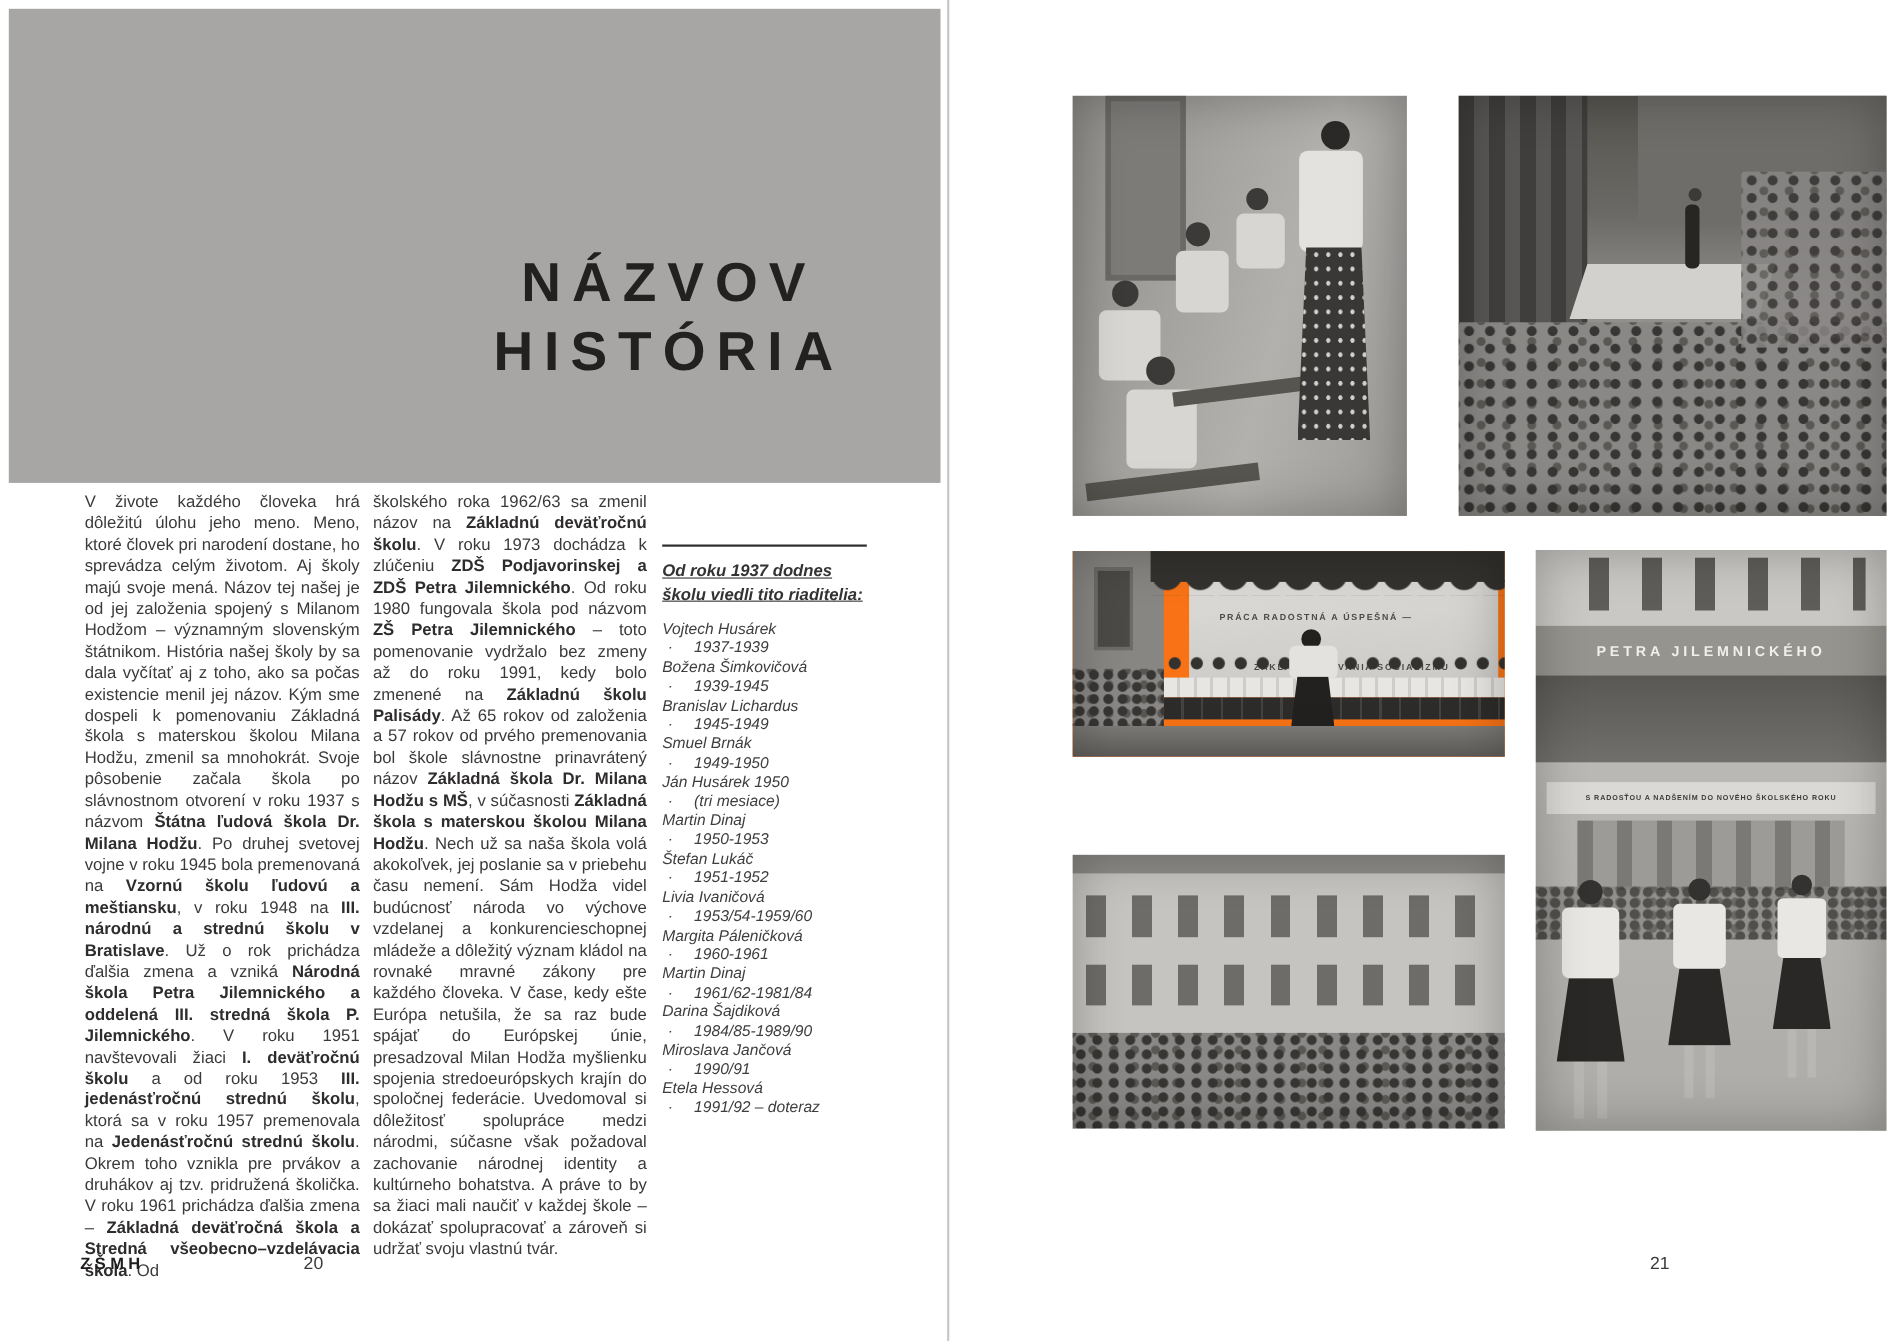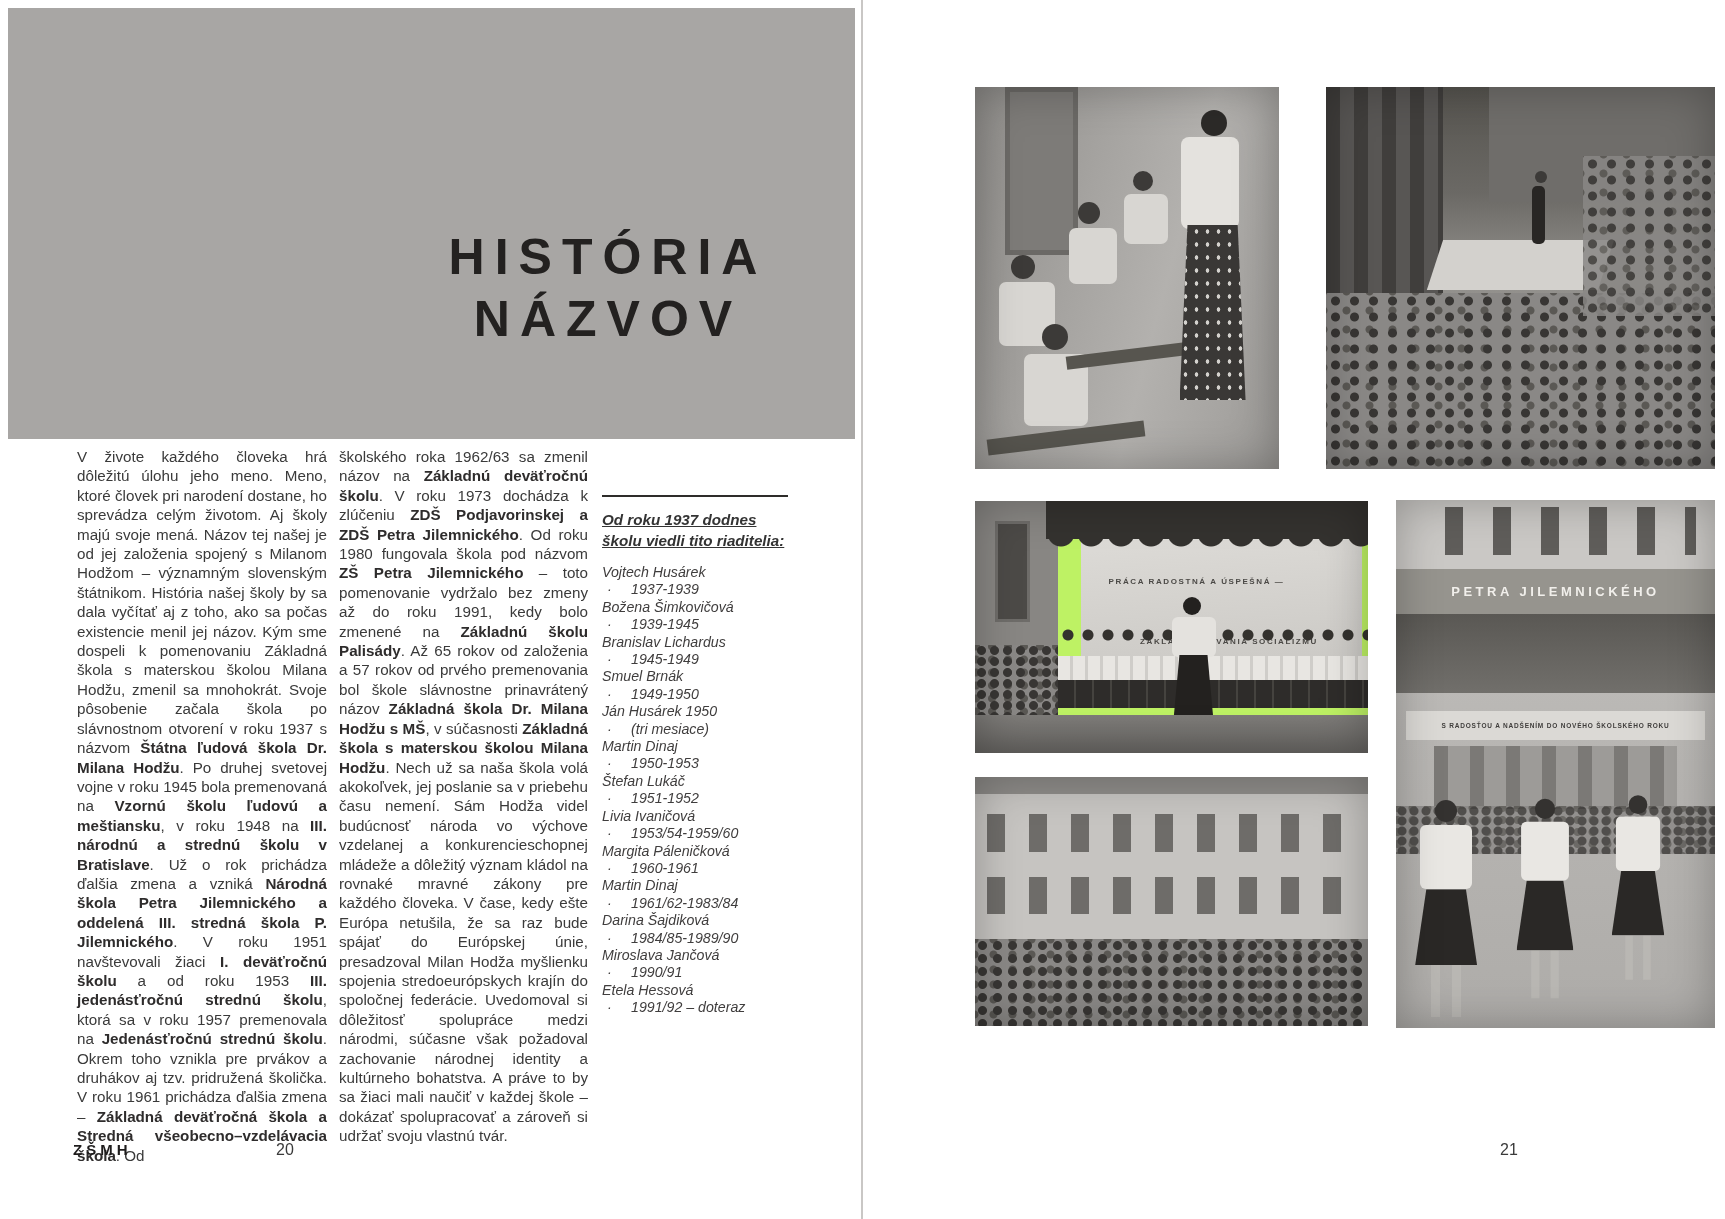--- a/index.html
+++ b/index.html
@@ -50,21 +50,21 @@
   .p2-stage{left:28%;top:40%;width:44%;height:13%;background:#d3d1cd;transform:skewX(-18deg);}
   .p2-speaker-body{left:53%;top:26%;width:13px;height:58px;background:#282624;border-radius:5px;}
   .p2-speaker-head{left:53.6%;top:22%;width:12px;height:12px;}
   .crowd{background-color:#8a8886;
          background-image:radial-gradient(circle,#383634 4px,transparent 5px),
                           radial-gradient(circle,#5a5854 3.5px,transparent 4.5px);
          background-size:19px 16px,23px 19px;background-position:0 0,9px 8px;}
   .p2-crowd{left:0;bottom:0;width:100%;height:46%;}
   .p2-crowd-side{right:0;top:18%;width:34%;height:42%;opacity:.85;}
   
-  .p3{left:935px;top:485px;width:393px;height:252px;background:#bef264;}
+  .p3{left:935px;top:485px;width:393px;height:187px;background:#f97316;}
   .p3-bldg{left:0;top:0;width:21%;height:72%;background:#888683;}
   .p3-door{left:5%;top:8%;width:9%;height:40%;background:#4c4a47;border:3px solid #6e6c69;box-sizing:border-box;}
   .p3-banner{left:27%;right:1.5%;top:10%;height:52%;background:linear-gradient(175deg,#dedcd8 0%,#ccCAc6 100%);}
   .p3-drape{left:18%;right:0;top:0;height:15%;background:#34322f;}
   .p3-drape::after{content:"";position:absolute;bottom:-12px;left:0;right:0;height:14px;
      background:radial-gradient(circle 15px at 15px -4px,#34322f 13px,transparent 14px);background-size:30px 14px;}
   .p3-text{position:absolute;font-size:8px;font-weight:700;letter-spacing:1.6px;color:#4b4946;white-space:nowrap;}
   .p3-t1{left:34%;top:30%;}
   .p3-t2{left:42%;top:54%;}
   .p3-choir{left:21%;right:0;top:50%;height:32%;}
@@ -104,22 +104,22 @@
 </head>
 <body>
 
 <div class="canvas">
 
   <div class="divider"></div>
 
   <section>
     <div class="title-block">
       <h1 class="title">
+        <span class="tl">NÁZVOV</span>
         <span class="tl">HISTÓRIA</span>
-        <span class="tl">NÁZVOV</span>
       </h1>
     </div>
 
     <div class="col col1"><span>V živote každého človeka hrá dôležitú úlohu jeho meno. Meno, ktoré človek pri narodení dostane, ho sprevádza celým životom. Aj školy majú svoje mená. Názov tej našej je od jej založenia spojený s Milanom Hodžom – významným slovenským štátnikom. História našej školy by sa dala vyčítať aj z toho, ako sa počas existencie menil jej názov. Kým sme dospeli k pomenovaniu Základná škola s materskou školou Milana Hodžu, zmenil sa mnohokrát. Svoje pôsobenie začala škola po slávnostnom otvorení v roku 1937 s názvom </span><span class="b">Štátna ľudová škola Dr. Milana Hodžu</span><span>. Po druhej svetovej vojne v roku 1945 bola premenovaná na </span><span class="b">Vzornú školu ľudovú a meštiansku</span><span>, v roku 1948 na </span><span class="b">III. národnú a strednú školu v Bratislave</span><span>. Už o rok prichádza ďalšia zmena a vzniká </span><span class="b">Národná škola Petra Jilemnického a oddelená III. stredná škola P. Jilemnického</span><span>. V roku 1951 navštevovali žiaci </span><span class="b">I. deväťročnú školu</span><span> a od roku 1953 </span><span class="b">III. jedenásťročnú strednú školu</span><span>, ktorá sa v roku 1957 premenovala na </span><span class="b">Jedenásťročnú strednú školu</span><span>. Okrem toho vznikla pre prvákov a druhákov aj tzv. pridružená školička. V roku 1961 prichádza ďalšia zmena – </span><span class="b">Základná deväťročná škola a Stredná všeobecno–vzdelávacia škola</span><span>. Od</span></div>
     <div class="col col2"><span>školského roka 1962/63 sa zmenil názov na </span><span class="b">Základnú deväťročnú školu</span><span>. V roku 1973 dochádza k zlúčeniu </span><span class="b">ZDŠ Podjavorinskej a ZDŠ Petra Jilemnického</span><span>. Od roku 1980 fungovala škola pod názvom </span><span class="b">ZŠ Petra Jilemnického</span><span> – toto pomenovanie vydržalo bez zmeny až do roku 1991, kedy bolo zmenené na </span><span class="b">Základnú školu Palisády</span><span>. Až 65 rokov od založenia a 57 rokov od prvého premenovania bol škole slávnostne prinavrátený názov </span><span class="b">Základná škola Dr. Milana Hodžu s MŠ</span><span>, v súčasnosti </span><span class="b">Základná škola s materskou školou Milana Hodžu</span><span>. Nech už sa naša škola volá akokoľvek, jej poslanie sa v priebehu času nemení. Sám Hodža videl budúcnosť národa vo výchove vzdelanej a konkurencieschopnej mládeže a dôležitý význam kládol na rovnaké mravné zákony pre každého človeka. V čase, kedy ešte Európa netušila, že sa raz bude spájať do Európskej únie, presadzoval Milan Hodža myšlienku spojenia stredoeurópskych krajín do spoločnej federácie. Uvedomoval si dôležitosť spolupráce medzi národmi, súčasne však požadoval zachovanie národnej identity a kultúrneho bohatstva. A práve to by sa žiaci mali naučiť v každej škole – dokázať spolupracovať a zároveň si udržať svoju vlastnú tvár.</span></div>
 
     <aside class="col3">
       <div class="rule"></div>
       <div class="sb-head">Od roku 1937 dodnes školu viedli tito riaditelia:</div>
       <div class="dir-list">
@@ -183,21 +183,21 @@
             <div class="dir-name">Margita Páleničková</div>
             <div class="dir-term">
               <span class="dir-bullet">·</span>
               <span class="dir-years">1960-1961</span>
             </div>
           </div>
           <div class="dir">
             <div class="dir-name">Martin Dinaj</div>
             <div class="dir-term">
               <span class="dir-bullet">·</span>
-              <span class="dir-years">1961/62-1983/84</span>
+              <span class="dir-years">1961/62-1981/84</span>
             </div>
           </div>
           <div class="dir">
             <div class="dir-name">Darina Šajdiková</div>
             <div class="dir-term">
               <span class="dir-bullet">·</span>
               <span class="dir-years">1984/85-1989/90</span>
             </div>
           </div>
           <div class="dir">

